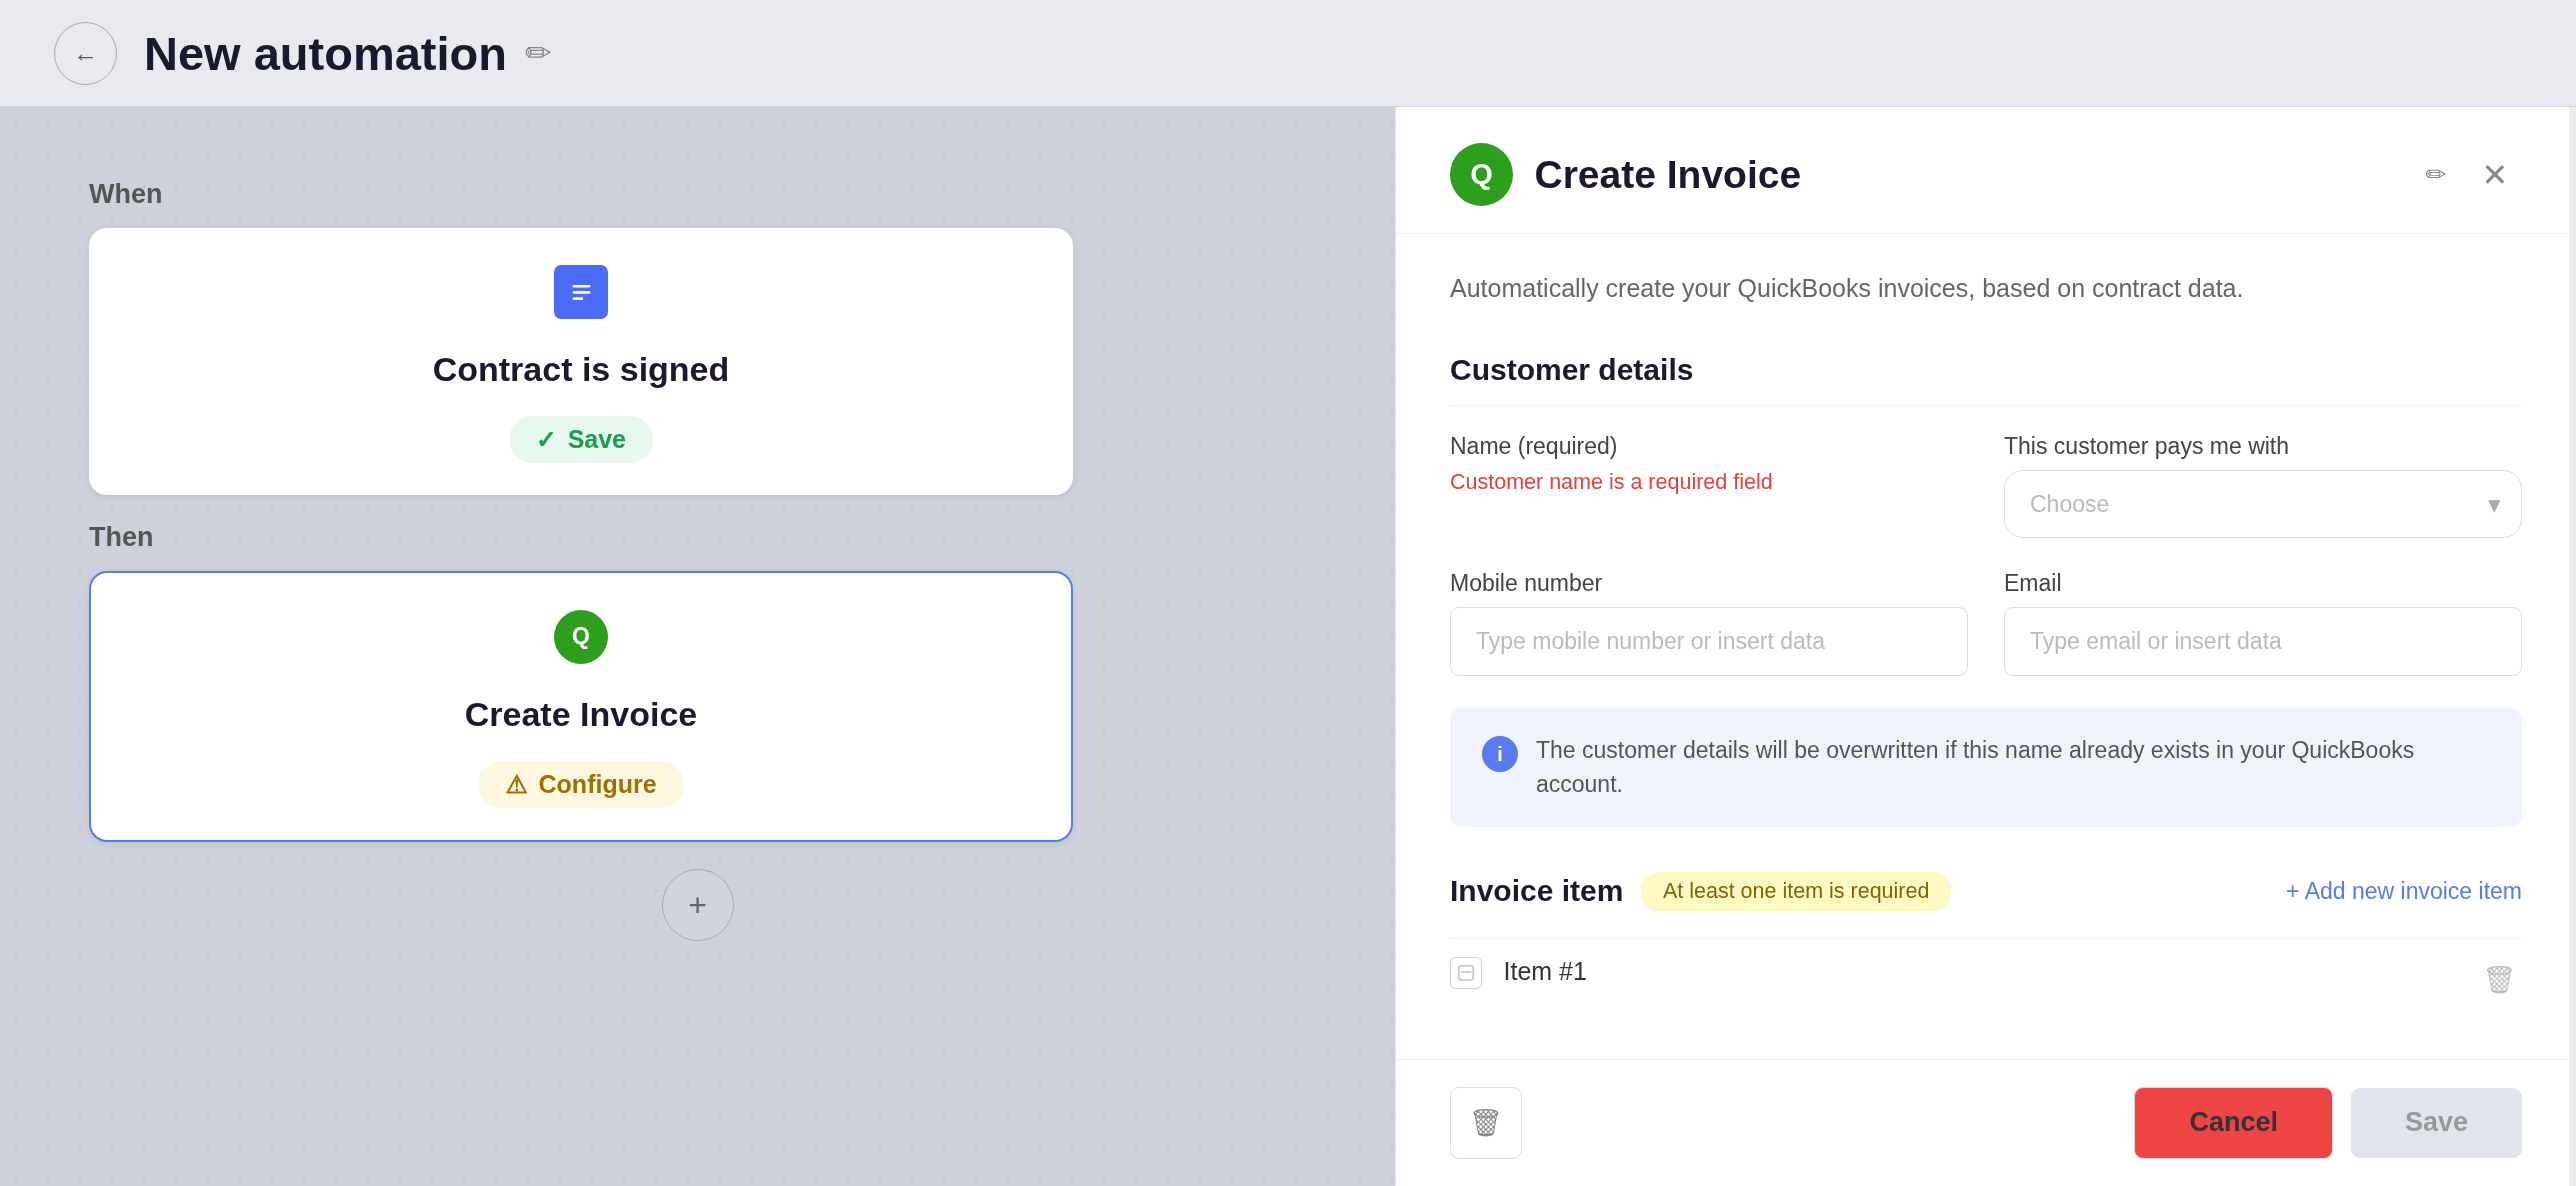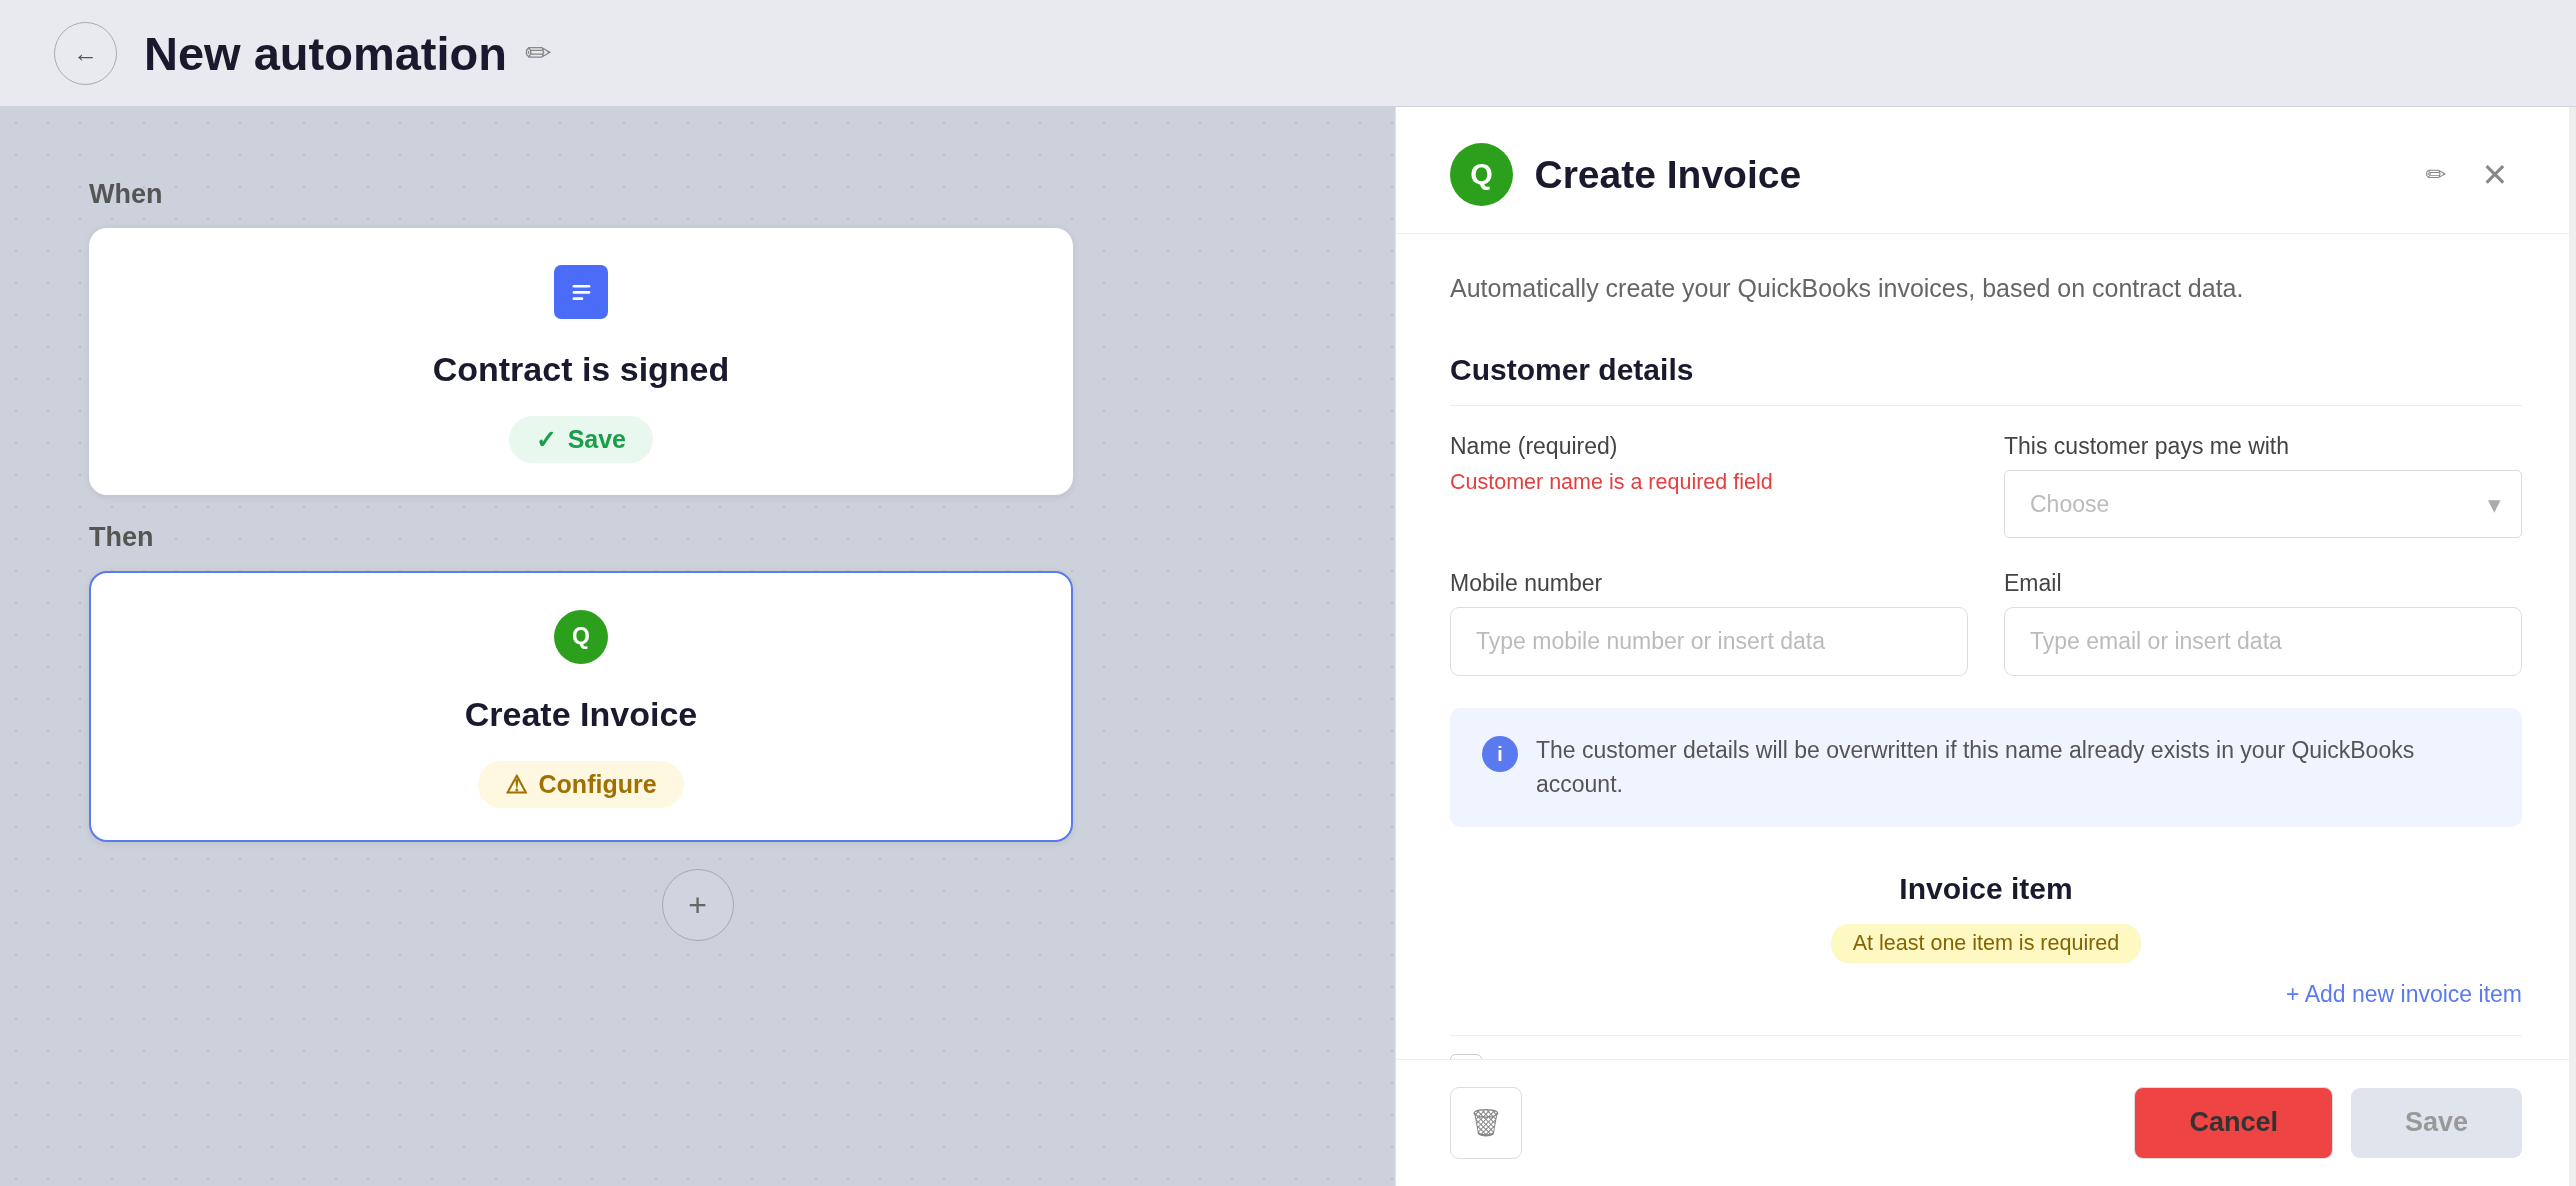--- a/index.html
+++ b/index.html
@@ -271,21 +271,21 @@
 
     .error-text {
       font-size: 21.5px;
       color: #e53e3e;
     }
 
     .form-select {
       width: 100%;
       padding: 19.7px 25px;
       border: 1.8px solid #ddd;
-      border-radius: 5px;
+      border-radius: 19px;
       font-size: 23px;
       color: #bbb;
       outline: none;
       background: white;
       appearance: none;
       cursor: pointer;
     }
 
     .select-wrapper {
       position: relative;
@@ -328,21 +328,20 @@
       font-size: 23px;
       color: #555;
       line-height: 1.5;
     }
 
     .invoice-item-header {
       display: flex;
       align-items: center;
       gap: 18px;
       margin-bottom: 27px;
-      flex-direction: column;
     }
     .invoice-section-title {
       font-size: 30px;
       font-weight: 700;
       color: #1a1a2e;
     }
     .required-badge {
       background: #fef9c3;
       color: #856404;
       padding: 7.2px 21.5px;

